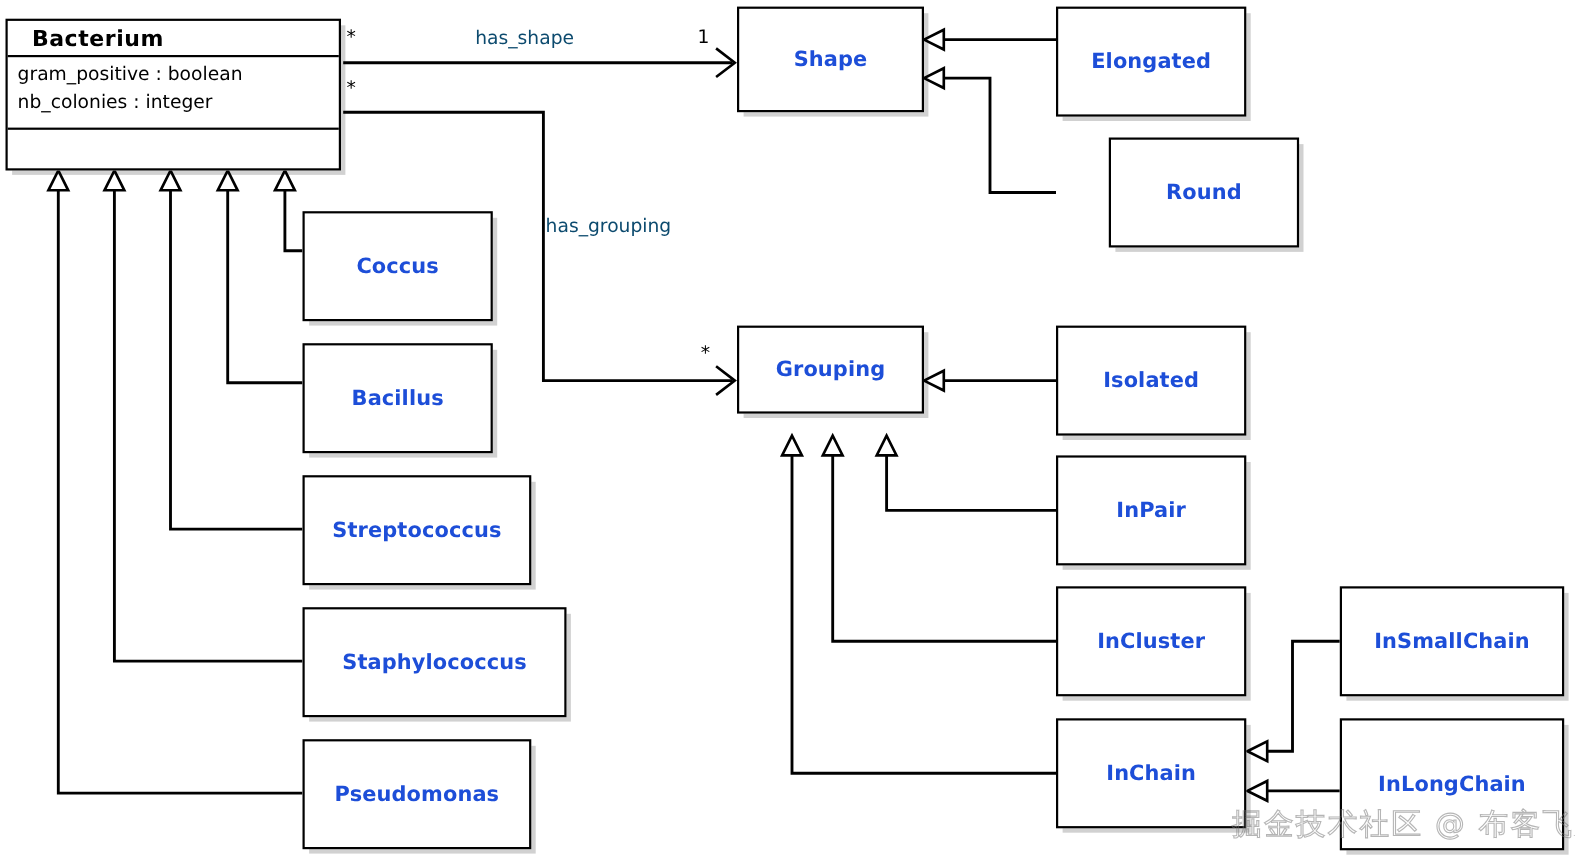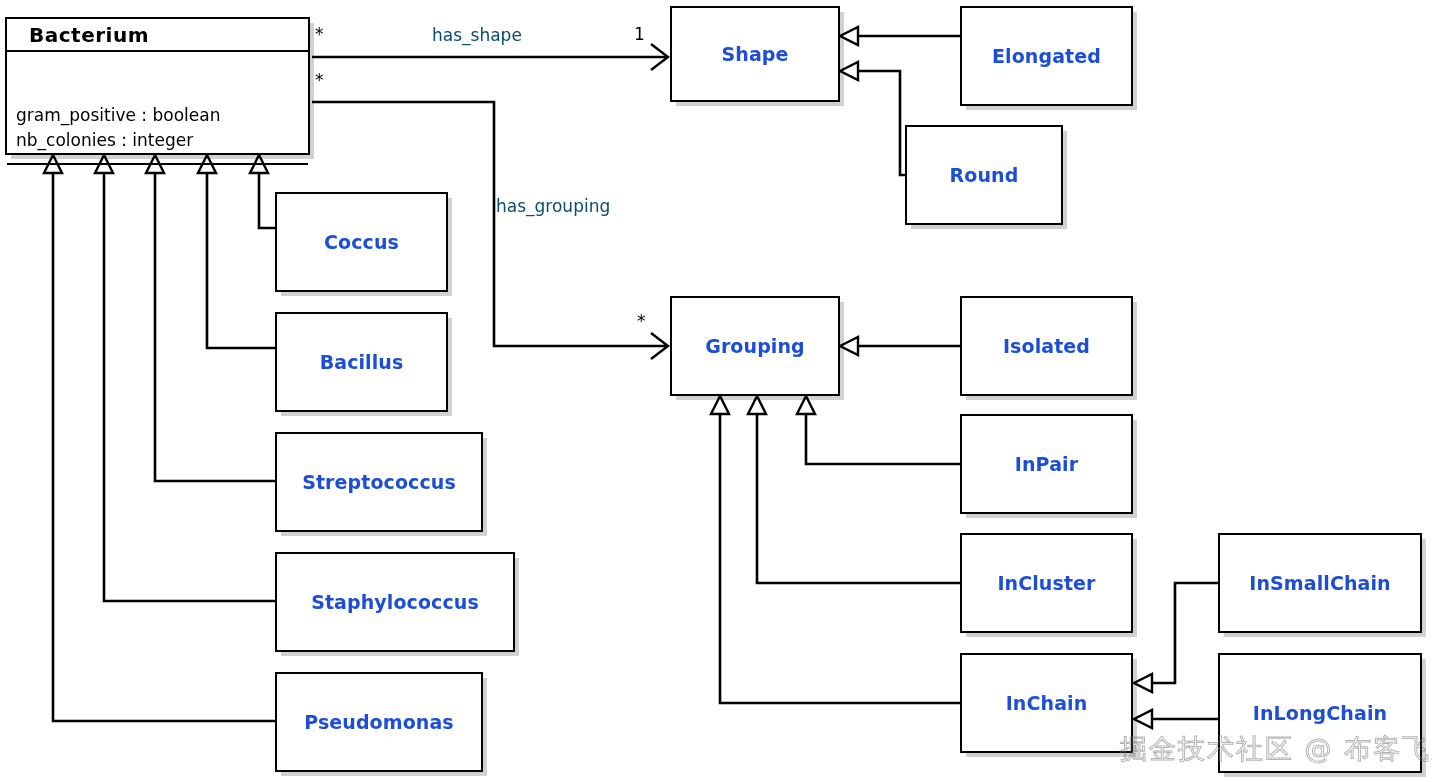--- a/index.html
+++ b/index.html
@@ -62,21 +62,20 @@
   .cb-name span {
     font-weight: bold;
     font-size: 20px;
     letter-spacing: .5px;
   }
   .cb-attrs {
     flex: 0 0 66px;
     border-bottom: 2px solid #000;
     box-sizing: border-box;
     padding: 4px 0 0 9px;
-    margin-top: 47px;
   }
   .cb-attrs div {
     font-size: 17px;
     line-height: 25px;
     white-space: nowrap;
     font-family: "DejaVu Sans", "Liberation Sans", sans-serif;
   }
   .cb-ops {
     flex: 1 1 auto;
   }
@@ -192,29 +191,29 @@
   </div>
 
   <div class="node" style="left:275px; top:672px; width:208px; height:100px;">
     <span class="nm">Pseudomonas</span>
   </div>
 
   <div class="node" style="left:670px; top:6px; width:170px; height:96px;">
     <span class="nm">Shape</span>
   </div>
 
-  <div class="node" style="left:670px; top:296px; width:170px; height:100px;">
+  <div class="node" style="left:670px; top:296px; width:170px; height:80px;">
     <span class="nm">Grouping</span>
   </div>
 
   <div class="node" style="left:960px; top:6px; width:173px; height:100px;">
     <span class="nm">Elongated</span>
   </div>
 
-  <div class="node" style="left:905px; top:125px; width:158px; height:100px;">
+  <div class="node" style="left:1008px; top:125px; width:173px; height:100px;">
     <span class="nm">Round</span>
   </div>
 
   <div class="node" style="left:960px; top:296px; width:173px; height:100px;">
     <span class="nm">Isolated</span>
   </div>
 
   <div class="node" style="left:960px; top:414px; width:173px; height:100px;">
     <span class="nm">InPair</span>
   </div>

